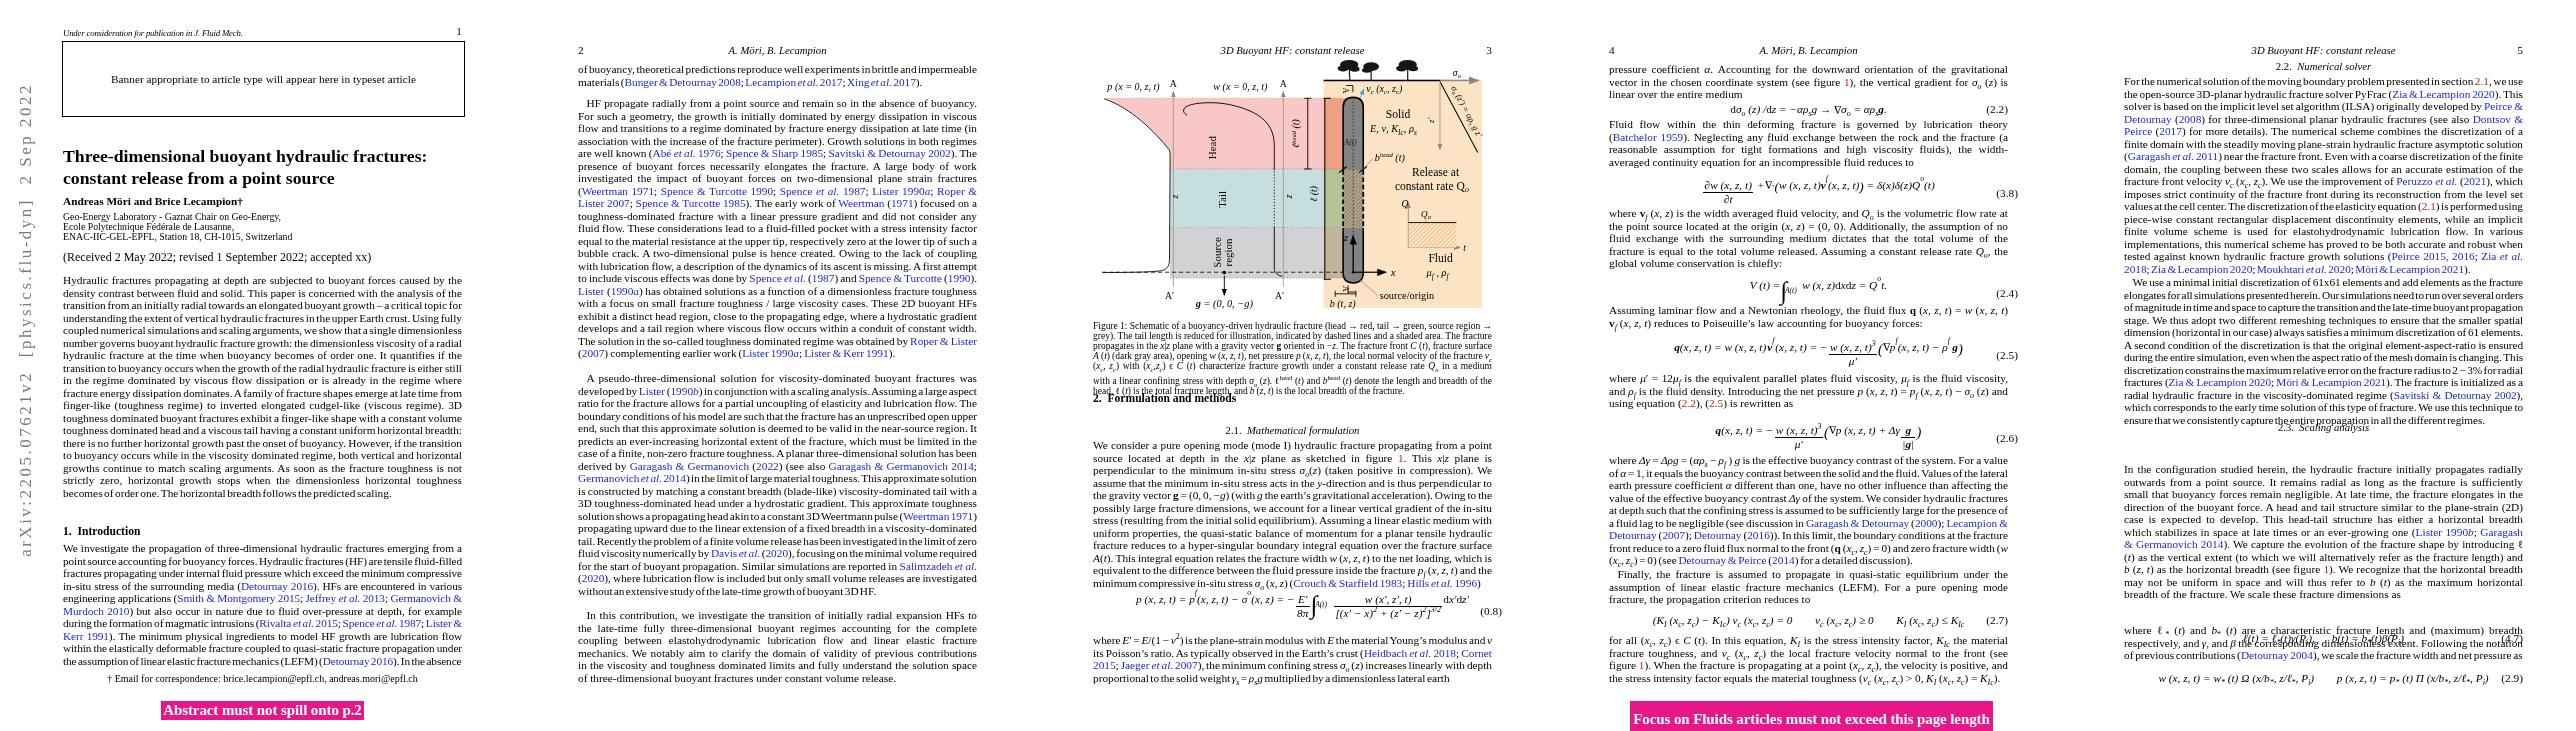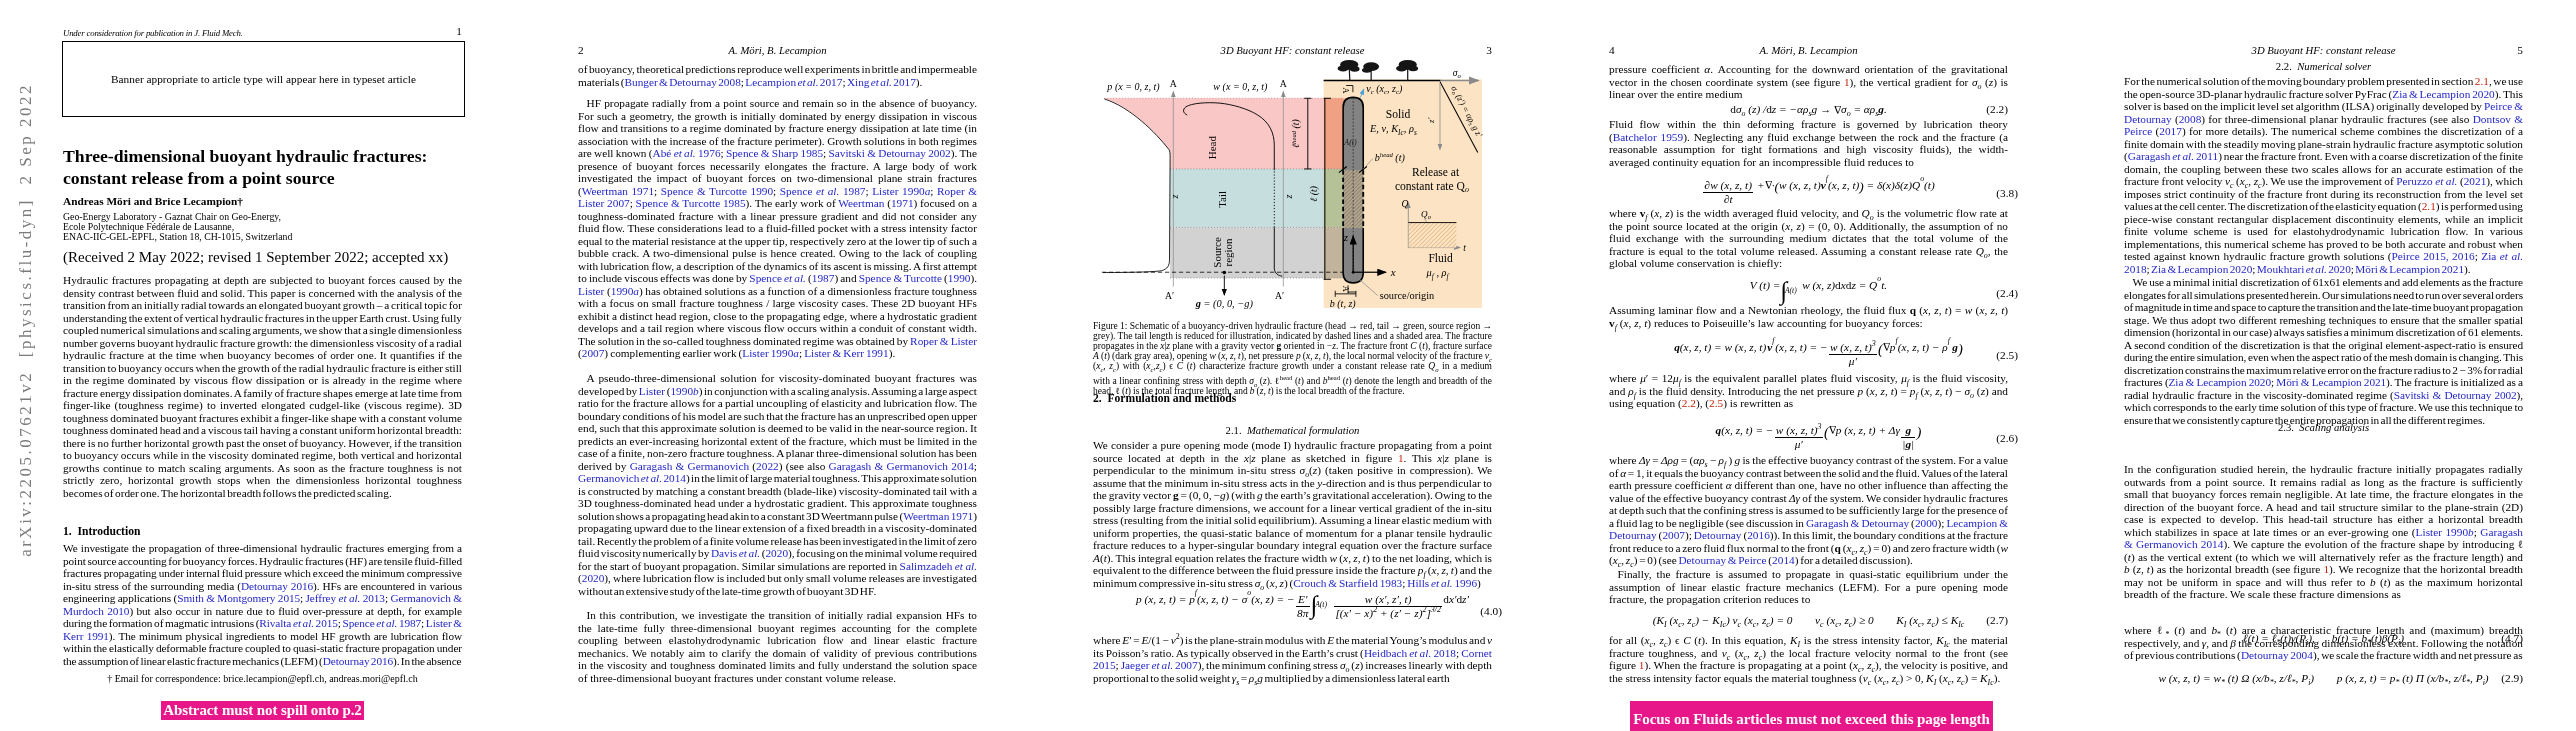--- a/index.html
+++ b/index.html
@@ -29,21 +29,21 @@
 </style></head>
 <body>
 <div class="pg" style="left:0">
  <div class="arx">arXiv:2205.07621v2&nbsp; [physics.flu-dyn]&nbsp; 2 Sep 2022</div>
  <div class="ab" style="left:63px;top:27px;font-size:8.8px;letter-spacing:-0.2px;font-style:italic;line-height:12.5px">Under consideration for publication in J. Fluid Mech.</div>
  <div class="ab" style="left:63px;top:25px;width:399px;text-align:right;font-size:11.3px;line-height:12.5px">1</div>
  <div class="ab bbox">Banner appropriate to article type will appear here in typeset article</div>
  <div class="ab" style="left:63px;top:146px;width:415px;font-weight:bold;font-size:17.7px;line-height:21.5px">Three-dimensional buoyant hydraulic fractures:<br>constant release from a point source</div>
  <div class="ab" style="left:63px;top:195px;font-size:11.3px;line-height:12.5px;font-weight:bold">Andreas Möri and Brice Lecampion†</div>
  <div class="ab" style="left:63px;top:212px;font-size:9.8px;line-height:10px">Geo-Energy Laboratory - Gaznat Chair on Geo-Energy,<br>Ecole Polytechnique Fédérale de Lausanne,<br>ENAC-IIC-GEL-EPFL, Station 18, CH-1015, Switzerland</div>
- <div class="ab" style="left:63px;top:252px;font-size:15px;line-height:11.3px">(Received 2 May 2022; revised 1 September 2022; accepted xx)</div>
+ <div class="ab" style="left:63px;top:252px;font-size:12px;line-height:11.3px">(Received 2 May 2022; revised 1 September 2022; accepted xx)</div>
  <div class="ab bt" style="top:274px;word-spacing:-1.3px">Hydraulic fractures propagating at depth are subjected to buoyant forces caused by the density contrast between fluid and solid. This paper is concerned with the analysis of the transition from an initially radial towards an elongated buoyant growth – a critical topic for understanding the extent of vertical hydraulic fractures in the upper Earth crust. Using fully coupled numerical simulations and scaling arguments, we show that a single dimensionless number governs buoyant hydraulic fracture growth: the dimensionless viscosity of a radial hydraulic fracture at the time when buoyancy becomes of order one. It quantifies if the transition to buoyancy occurs when the growth of the radial hydraulic fracture is either still in the regime dominated by viscous flow dissipation or is already in the regime where fracture energy dissipation dominates. A family of fracture shapes emerge at late time from finger-like (toughness regime) to inverted elongated cudgel-like (viscous regime). 3D toughness dominated buoyant fractures exhibit a finger-like shape with a constant volume toughness dominated head and a viscous tail having a constant uniform horizontal breadth: there is no further horizontal growth past the onset of buoyancy. However, if the transition to buoyancy occurs while in the viscosity dominated regime, both vertical and horizontal growths continue to match scaling arguments. As soon as the fracture toughness is not strictly zero, horizontal growth stops when the dimensionless horizontal toughness becomes of order one. The horizontal breadth follows the predicted scaling.</div>
  <div class="ab sec" style="left:63px;top:526px">1.&nbsp; Introduction</div>
  <div class="ab bt" style="top:542px;word-spacing:-1.3px;letter-spacing:-0.1px">We investigate the propagation of three-dimensional hydraulic fractures emerging from a point source accounting for buoyancy forces. Hydraulic fractures (HF) are tensile fluid-filled fractures propagating under internal fluid pressure which exceed the minimum compressive in-situ stress of the surrounding media (<span class="bl">Detournay 2016</span>). HFs are encountered in various engineering applications (<span class="bl">Smith &amp; Montgomery 2015</span>; <span class="bl">Jeffrey <i>et al.</i> 2013</span>; <span class="bl">Germanovich &amp; Murdoch 2010</span>) but also occur in nature due to fluid over-pressure at depth, for example during the formation of magmatic intrusions (<span class="bl">Rivalta <i>et al.</i> 2015</span>; <span class="bl">Spence <i>et al.</i> 1987</span>; <span class="bl">Lister &amp; Kerr 1991</span>). The minimum physical ingredients to model HF growth are lubrication flow within the elastically deformable fracture coupled to quasi-static fracture propagation under the assumption of linear elastic fracture mechanics (LEFM) (<span class="bl">Detournay 2016</span>). In the absence</div>
  <div class="ab" style="left:63px;top:673px;width:399px;text-align:center;font-size:10px;line-height:11px">† Email for correspondence: brice.lecampion@epfl.ch, andreas.mori@epfl.ch</div>
  <div class="mag" style="left:161px;top:701px;width:203px;height:19px">Abstract must not spill onto p.2</div>
 </div>
 <div class="pg" style="left:515px">
  <div class="ab hdr" style="top:44px">A. Möri, B. Lecampion<span class="pno" style="left:0">2</span></div>
  <div class="ab bt" style="top:63px;word-spacing:-1.5px">of buoyancy, theoretical predictions reproduce well experiments in brittle and impermeable materials (<span class="bl">Bunger &amp; Detournay 2008</span>; <span class="bl">Lecampion <i>et al.</i> 2017</span>; <span class="bl">Xing <i>et al.</i> 2017</span>).</div>
  <div class="ab bt in" style="top:97px;word-spacing:-0.8px">HF propagate radially from a point source and remain so in the absence of buoyancy. For such a geometry, the growth is initially dominated by energy dissipation in viscous flow and transitions to a regime dominated by fracture energy dissipation at late time (in association with the increase of the fracture perimeter). Growth solutions in both regimes are well known (<span class="bl">Abé <i>et al.</i> 1976</span>; <span class="bl">Spence &amp; Sharp 1985</span>; <span class="bl">Savitski &amp; Detournay 2002</span>). The presence of buoyant forces necessarily elongates the fracture. A large body of work investigated the impact of buoyant forces on two-dimensional plane strain fractures (<span class="bl">Weertman 1971</span>; <span class="bl">Spence &amp; Turcotte 1990</span>; <span class="bl">Spence <i>et al.</i> 1987</span>; <span class="bl">Lister 1990<i>a</i></span>; <span class="bl">Roper &amp; Lister 2007</span>; <span class="bl">Spence &amp; Turcotte 1985</span>). The early work of <span class="bl">Weertman</span> (<span class="bl">1971</span>) focused on a toughness-dominated fracture with a linear pressure gradient and did not consider any fluid flow. These considerations lead to a fluid-filled pocket with a stress intensity factor equal to the material resistance at the upper tip, respectively zero at the lower tip of such a bubble crack. A two-dimensional pulse is hence created. Owing to the lack of coupling with lubrication flow, a description of the dynamics of its ascent is missing. A first attempt to include viscous effects was done by <span class="bl">Spence <i>et al.</i></span> (<span class="bl">1987</span>) and <span class="bl">Spence &amp; Turcotte</span> (<span class="bl">1990</span>). <span class="bl">Lister</span> (<span class="bl">1990<i>a</i></span>) has obtained solutions as a function of a dimensionless fracture toughness with a focus on small fracture toughness / large viscosity cases. These 2D buoyant HFs exhibit a distinct head region, close to the propagating edge, where a hydrostatic gradient develops and a tail region where viscous flow occurs within a conduit of constant width. The solution in the so-called toughness dominated regime was obtained by <span class="bl">Roper &amp; Lister</span> (<span class="bl">2007</span>) complementing earlier work (<span class="bl">Lister 1990<i>a</i></span>; <span class="bl">Lister &amp; Kerr 1991</span>).</div>
@@ -189,21 +189,21 @@
  <div class="ab bt" style="top:376px;font-size:9.5px;line-height:10px;word-spacing:-0.3px">with a linear confining stress with depth <i>σ<sub>o</sub></i> (<i>z</i>). ℓ<sup>head</sup> (<i>t</i>) and <i>b</i><sup>head</sup> (<i>t</i>) denote the length and breadth of the head, ℓ (<i>t</i>) is the total fracture length, and <i>b</i> (<i>z</i>, <i>t</i>) is the local breadth of the fracture.</div>
  <div class="ab sec" style="left:63px;top:393px">2.&nbsp; Formulation and methods</div>
  <div class="ab ssec" style="top:424px">2.1.&nbsp; <i>Mathematical formulation</i></div>
  <div class="ab bt" style="top:439px;word-spacing:-1px">We consider a pure opening mode (mode I) hydraulic fracture propagating from a point source located at depth in the <i>x</i>|<i>z</i> plane as sketched in figure <span class="rd">1</span>. This <i>x</i>|<i>z</i> plane is perpendicular to the minimum in-situ stress <i>σ<sub>o</sub></i>(<i>z</i>) (taken positive in compression). We assume that the minimum in-situ stress acts in the <i>y</i>-direction and is thus perpendicular to the gravity vector <b>g</b> = (0, 0, −<i>g</i>) (with <i>g</i> the earth’s gravitational acceleration). Owing to the possibly large fracture dimensions, we account for a linear vertical gradient of the in-situ stress (resulting from the initial solid equilibrium). Assuming a linear elastic medium with uniform properties, the quasi-static balance of momentum for a planar tensile hydraulic fracture reduces to a hyper-singular boundary integral equation over the fracture surface <i>A</i>(<i>t</i>). This integral equation relates the fracture width <i>w</i> (<i>x</i>, <i>z</i>, <i>t</i>) to the net loading, which is equivalent to the difference between the fluid pressure inside the fracture <i>p<sub>f</sub></i> (<i>x</i>, <i>z</i>, <i>t</i>) and the minimum compressive in-situ stress <i>σ<sub>o</sub></i> (<i>x</i>, <i>z</i>) (<span class="bl">Crouch &amp; Starfield 1983</span>; <span class="bl">Hills <i>et al.</i> 1996</span>)</div>
  <div class="ab eqf" style="top:593px;height:35px">p (x, z, t) = p<sub>f</sub> (x, z, t) − σ<sub>o</sub> (x, z) = −<span class="fr">
         <span class="fn">E′</span>
         <span class="fd">8π</span>
       </span><span class="int">∫</span><span class="isub">A(t)</span><span style="width:3.7px"></span><span class="fr">
         <span class="fn">w (x′, z′, t)</span>
         <span class="fd">[(x′ − x)<sup>2</sup> + (z′ − z)<sup>2</sup>]<sup>3/2</sup></span>
-      </span><span class="rm">d</span>x′<span class="rm">d</span>z′<span class="eqno">(4.0)</span></div>
+      </span><span class="rm">d</span>x′<span class="rm">d</span>z′<span class="eqno">(0.8)</span></div>
  <div class="ab bt" style="top:634px;word-spacing:-1.3px">where <i>E</i>′ = <i>E</i>/(1 − <i>ν</i><sup>2</sup>) is the plane-strain modulus with <i>E</i> the material Young’s modulus and <i>ν</i> its Poisson’s ratio. As typically observed in the Earth’s crust (<span class="bl">Heidbach <i>et al.</i> 2018</span>; <span class="bl">Cornet 2015</span>; <span class="bl">Jaeger <i>et al.</i> 2007</span>), the minimum confining stress <i>σ<sub>o</sub></i> (<i>z</i>) increases linearly with depth proportional to the solid weight <i>γ<sub>s</sub></i> = <i>ρ<sub>s</sub>g</i> multiplied by a dimensionless lateral earth</div>
 </div>
 <div class="pg" style="left:1546px">
  <div class="ab hdr" style="top:44px">A. Möri, B. Lecampion<span class="pno" style="left:0">4</span></div>
  <div class="ab bt" style="top:63px">pressure coefficient <i>α</i>. Accounting for the downward orientation of the gravitational vector in the chosen coordinate system (see figure <span class="rd">1</span>), the vertical gradient for <i>σ<sub>o</sub></i> (<i>z</i>) is linear over the entire medium</div>
  <div class="ab eq" style="top:103px"><span class="rm">d</span>σ<sub>o</sub> (z) /<span class="rm">d</span>z = −αρ<sub>s</sub>g → <span class="nab">∆</span>σ<sub>o</sub> = αρ<sub>s</sub><b>g</b>.<span class="eqno">(2.2)</span></div>
  <div class="ab bt" style="top:118px">Fluid flow within the thin deforming fracture is governed by lubrication theory (<span class="bl">Batchelor 1959</span>). Neglecting any fluid exchange between the rock and the fracture (a reasonable assumption for tight formations and high viscosity fluids), the width-averaged continuity equation for an incompressible fluid reduces to</div>
  <div class="ab eqf" style="top:179px;height:27px"><span class="fr">
         <span class="fn">∂w (x, z, t)</span>
         <span class="fd">∂t</span>

